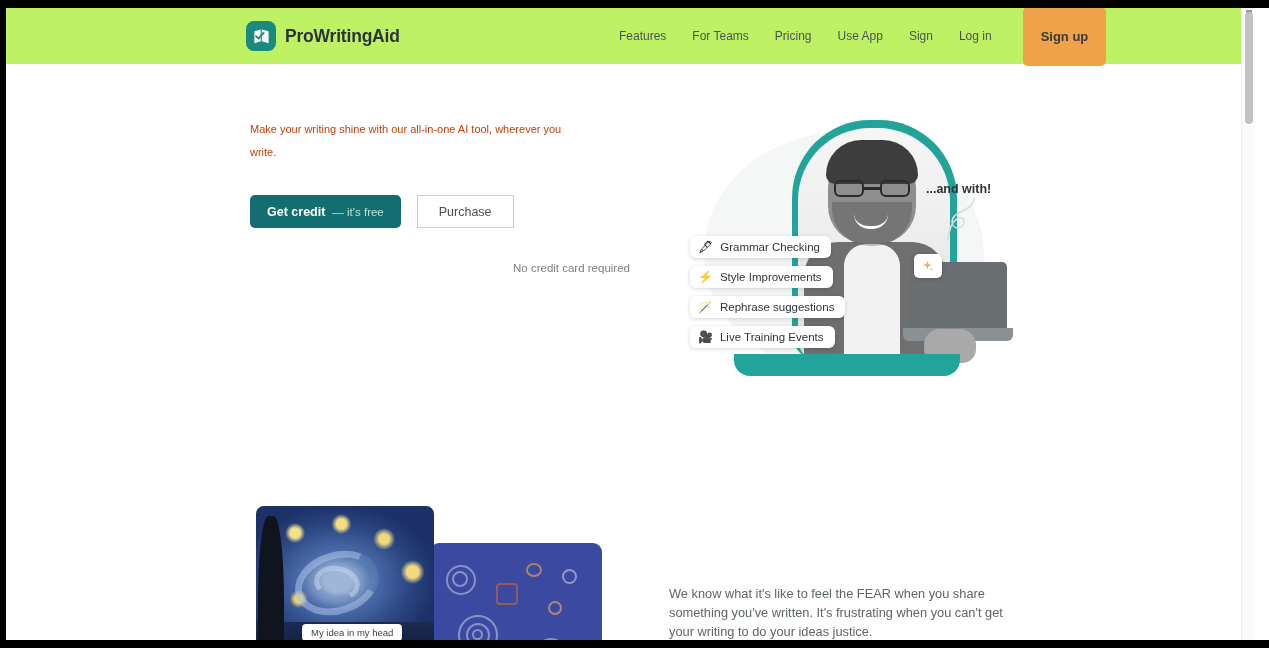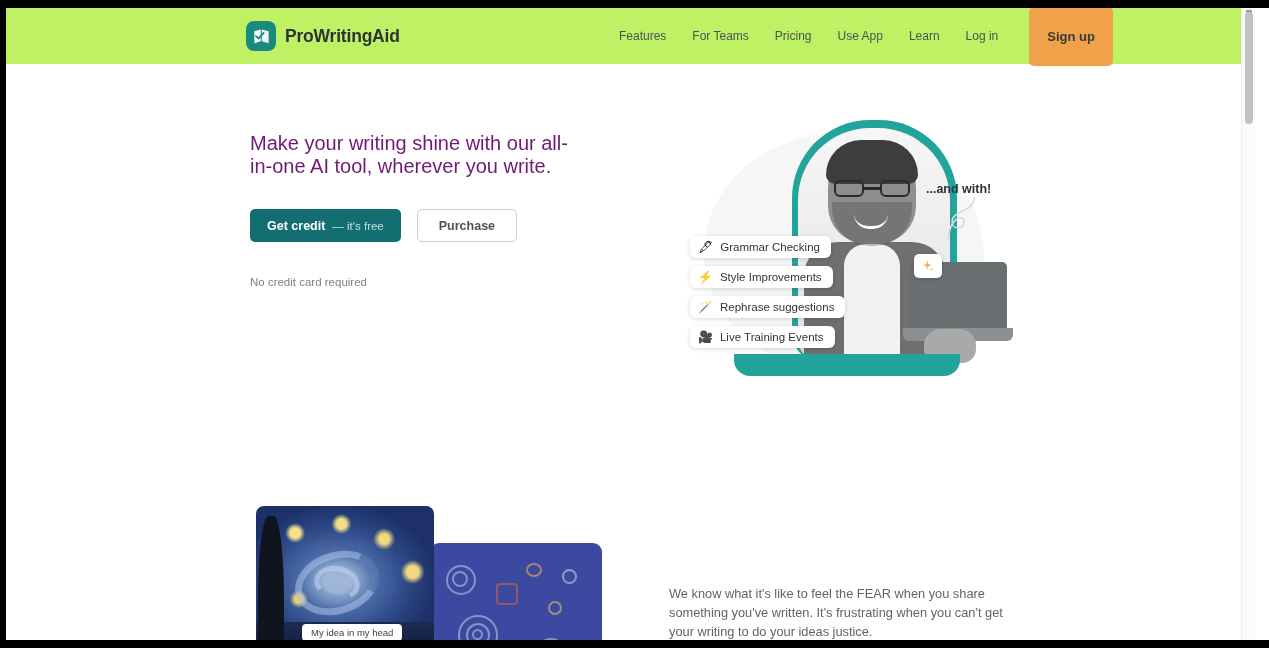--- a/index.html
+++ b/index.html
@@ -110,24 +110,24 @@
     width: 380px;
   }
   #hero-title {
     font-size: 47px;
     line-height: 56px;
     font-weight: bold;
     color: #2f3438;
     letter-spacing: -0.8px;
   }
   #hero-sub {
-    margin-top: 20px;
-    font-size: 20px;
+    margin-top: 6px;
+    font-size: 11px;
     line-height: 23px;
-    color: #701a75;
+    color: #c2410c;
     width: 325px;
   }
   #hero-cta {
     margin-top: 31px;
     display: flex; align-items: center; gap: 16px;
   }
   #get-started-btn {
     background: #126e70;
     border: none;
     border-radius: 5px;
@@ -141,33 +141,33 @@
     color: #ffffff; font-size: 12.5px; font-weight: bold;
     white-space: nowrap;
   }
   #get-started-sub {
     color: #bfe0de; font-size: 11.5px;
     white-space: nowrap;
   }
   #purchase-btn {
     background: #ffffff;
     border: 1px solid #c9ced2;
-    border-radius: 5px;
+    border-radius: 0;
     height: 33px;
     padding: 0 21px;
     color: #4b5257;
     font-size: 12.5px;
     cursor: pointer;
     font-family: "Liberation Sans", sans-serif;
-    font-weight: bold;
   }
   #no-card {
     margin-top: 34px;
     font-size: 11.5px;
     color: #7b8287;
+    text-align: right;
   }
 
   
   #hero-art {
     position: absolute;
     left: 668px; top: 96px;
     width: 350px; height: 290px;
   }
   #art-blob {
     position: absolute;
@@ -428,21 +428,21 @@
         </svg>
       </div>
       <span id="logo-text">ProWritingAid</span>
     </div>
 
     <nav id="nav">
       <a class="nav-link">Features</a>
       <a class="nav-link">For Teams</a>
       <a class="nav-link">Pricing</a>
       <a class="nav-link">Use App</a>
-      <a class="nav-link">Learn</a>
+      <a class="nav-link">Sign</a>
       <a class="nav-link">Log in</a>
       <button id="signup-btn">Sign up</button>
     </nav>
   </div>
 
   <div id="hero-left">
     <p id="hero-sub">Make your writing shine with our all-in-one AI tool, wherever you write.</p>
 
     <div id="hero-cta">
       <button id="get-started-btn">

